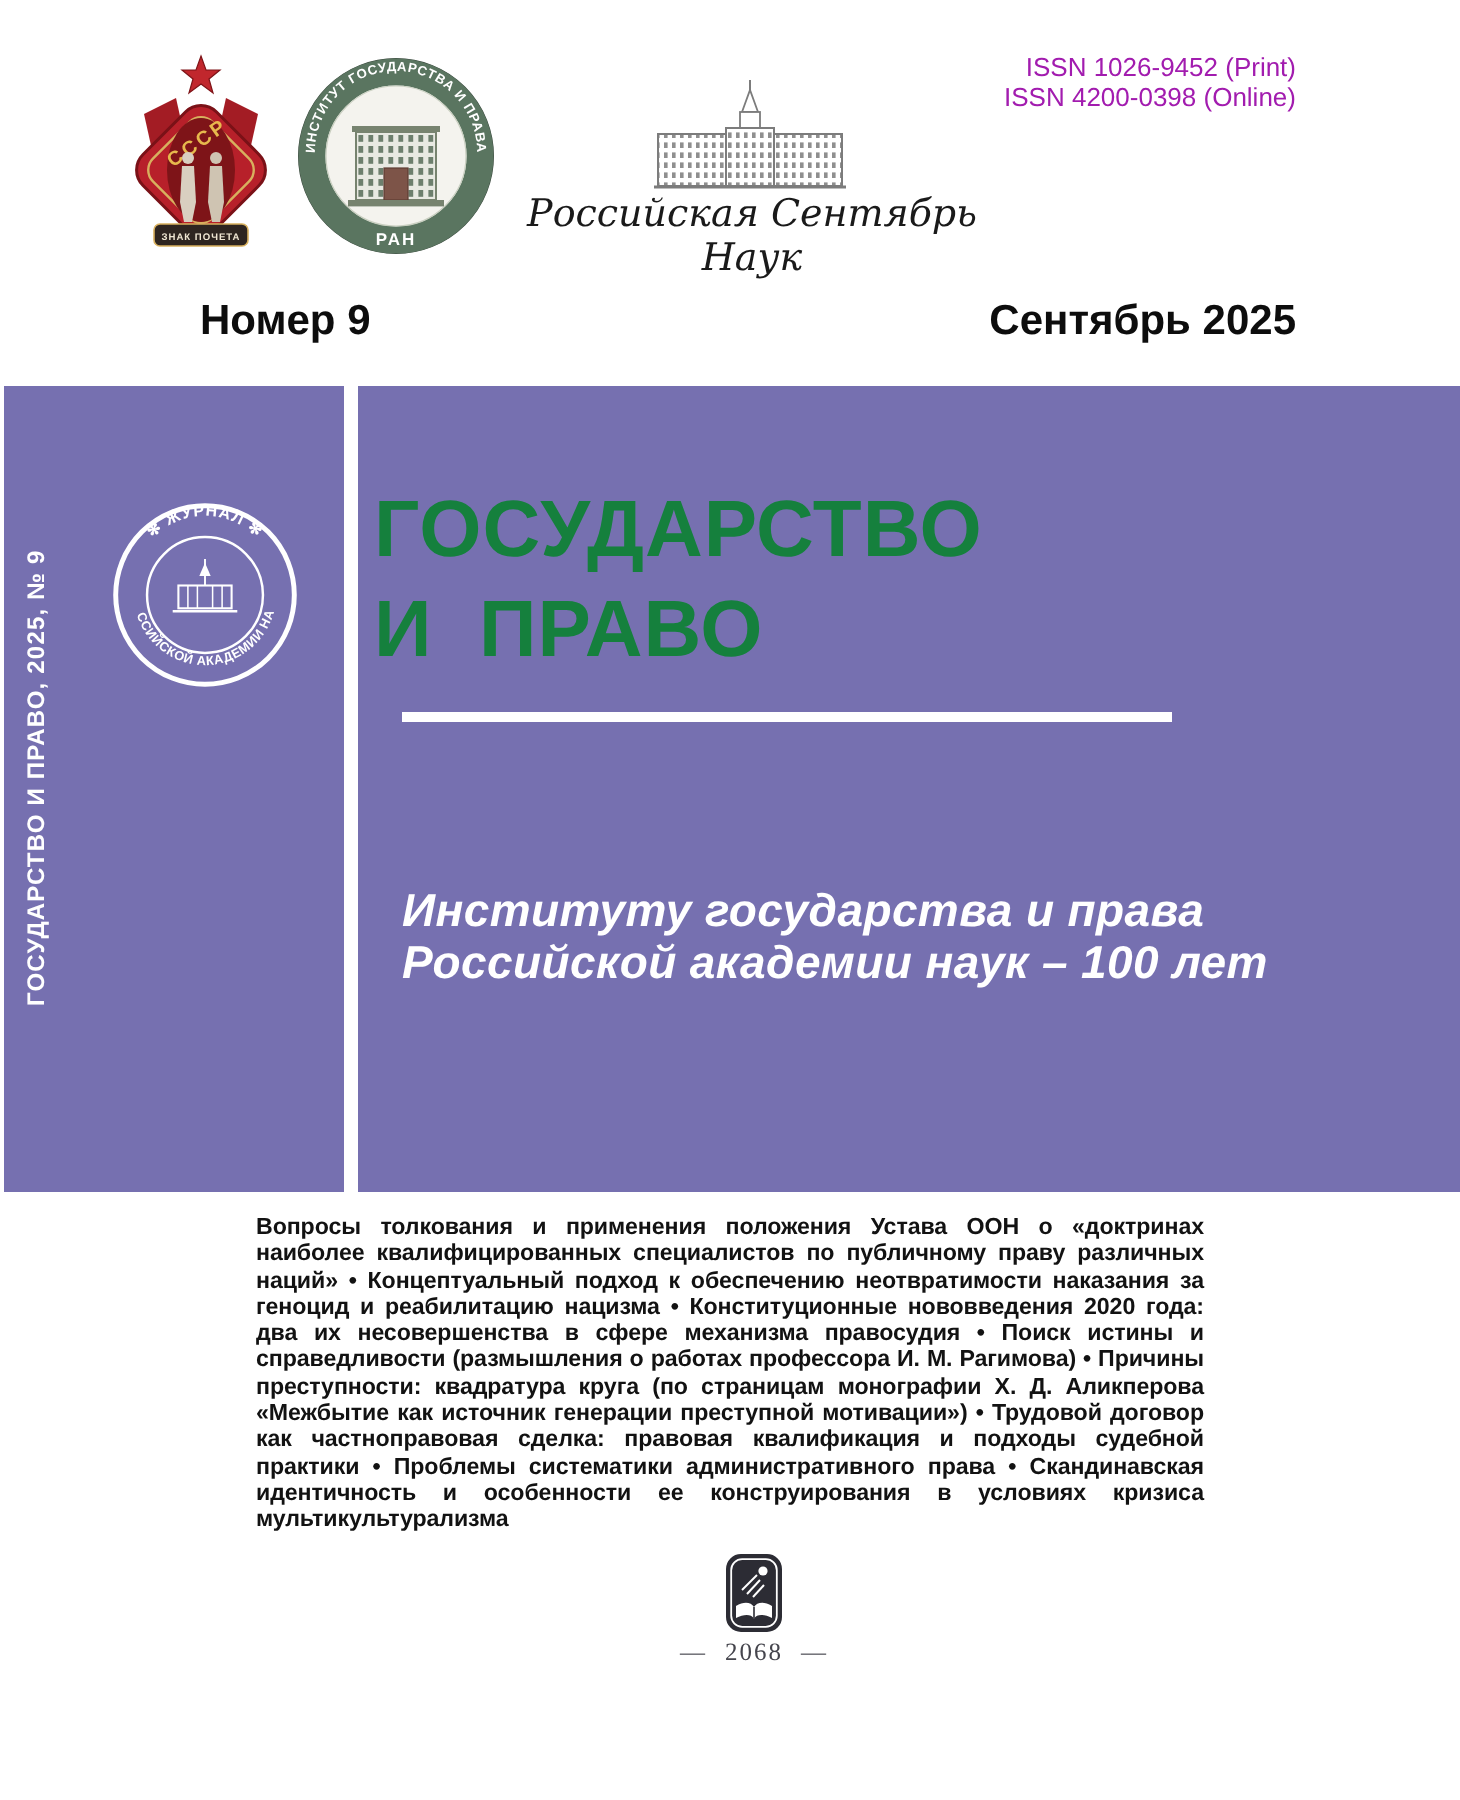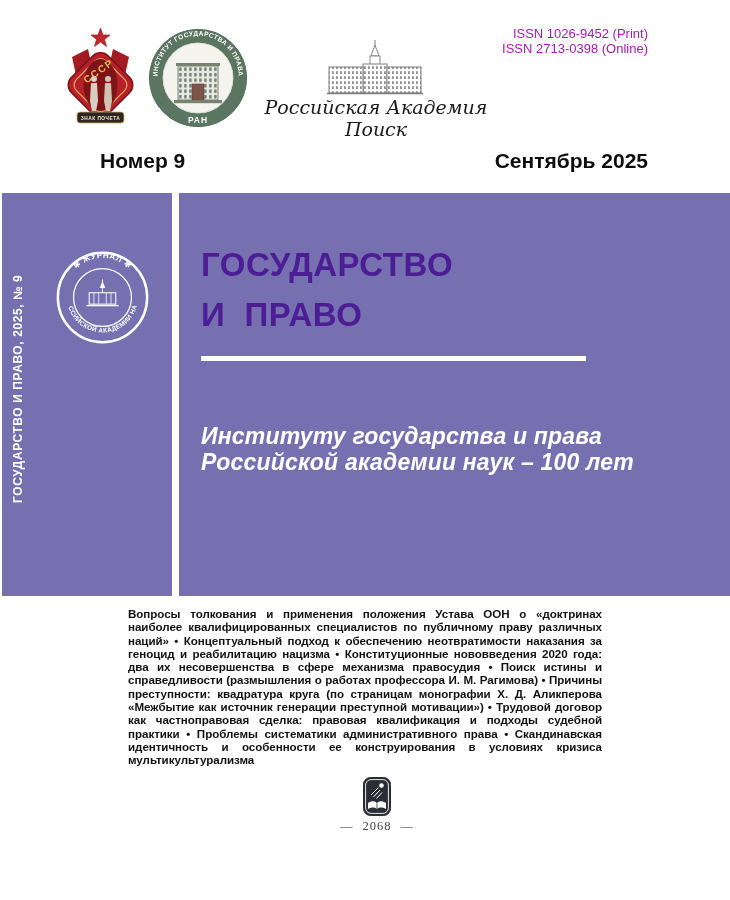--- a/index.html
+++ b/index.html
@@ -21,26 +21,26 @@
   
   .spine-block{left:2px;top:193px;width:170px;height:403px;background:#7670B0;}
   .main-block{left:179px;top:193px;width:551px;height:403px;background:#7670B0;}
 
   .spine-vertical{
     left:11px;top:503px;transform:rotate(-90deg);transform-origin:0 0;
     white-space:nowrap;color:#ffffff;font-weight:bold;font-size:12px;letter-spacing:0.6px;
   }
   .seal{left:55px;top:250px;}
 
-  .title-ru{left:201px;top:240px;color:#4c1d95;font-weight:bold;font-size:33px;
+  .title-ru{left:187px;top:240px;color:#15803d;font-weight:bold;font-size:40px;
       line-height:50px;letter-spacing:0.5px;white-space:pre-wrap;}
   .divider{left:201px;top:356px;width:385px;height:5px;background:#ffffff;}
   .title-en{left:199px;top:374px;color:#fff;font-weight:bold;font-style:italic;
       font-size:49px;letter-spacing:0.5px;}
-  .subtitle{left:201px;top:424px;color:#fff;font-weight:bold;font-style:italic;
+  .subtitle{left:201px;top:443px;color:#fff;font-weight:bold;font-style:italic;
       font-size:23px;line-height:25.5px;white-space:pre-wrap;letter-spacing:0.2px;}
 
   
   .topics{left:128px;top:607px;width:474px;font-size:11.6px;line-height:13.3px;
       font-weight:bold;color:#121212;text-align:justify;text-align-last:left;
       letter-spacing:-0.05px;}
 
   
   .nauka-wrap{left:297px;top:777px;width:160px;text-align:center;}
   .nauka-badge{display:block;margin:0 auto;}
@@ -113,25 +113,25 @@
     <polygon points="44,16 52,16 48,5" fill="#ffffff" stroke="#7c7c7c" stroke-width="0.9"></polygon>
     <rect x="43" y="16" width="10" height="10" fill="#ffffff" stroke="#7c7c7c" stroke-width="0.9"></rect>
 
     <rect x="36" y="24" width="24" height="29" fill="url(#raswin)" stroke="#7c7c7c" stroke-width="1"></rect>
 
     <rect x="2" y="27" width="34" height="26" fill="url(#raswin)" stroke="#7c7c7c" stroke-width="1"></rect>
     <rect x="60" y="27" width="34" height="26" fill="url(#raswin)" stroke="#7c7c7c" stroke-width="1"></rect>
     <line x1="0" y1="53.5" x2="96" y2="53.5" stroke="#7c7c7c" stroke-width="1.4"></line>
   </svg>
 
-  <div class="abs ras-script">Российская Академия Поиск</div>
+  <div class="abs ras-script">Российская Сентябрь Наук</div>
 
   <div class="abs issn">
     <div>ISSN 1026-9452 (Print)</div>
-    <div>ISSN 2713-0398 (Online)</div>
+    <div>ISSN 4200-0398 (Online)</div>
   </div>
   <div class="abs issue-number">Номер 9</div>
   <div class="abs issue-month">Сентябрь 2025</div>
 
   <div class="abs spine-block">
     <svg class="abs seal" style="left:53px;top:57px;" width="95" height="95" viewBox="0 0 100 100">
       <circle cx="50" cy="50" r="47" fill="none" stroke="#ffffff" stroke-width="2.6"></circle>
       <circle cx="50" cy="50" r="30.5" fill="none" stroke="#ffffff" stroke-width="1.3"></circle>
 
       <line x1="50" y1="31" x2="50" y2="45" stroke="#ffffff" stroke-width="1"></line>

